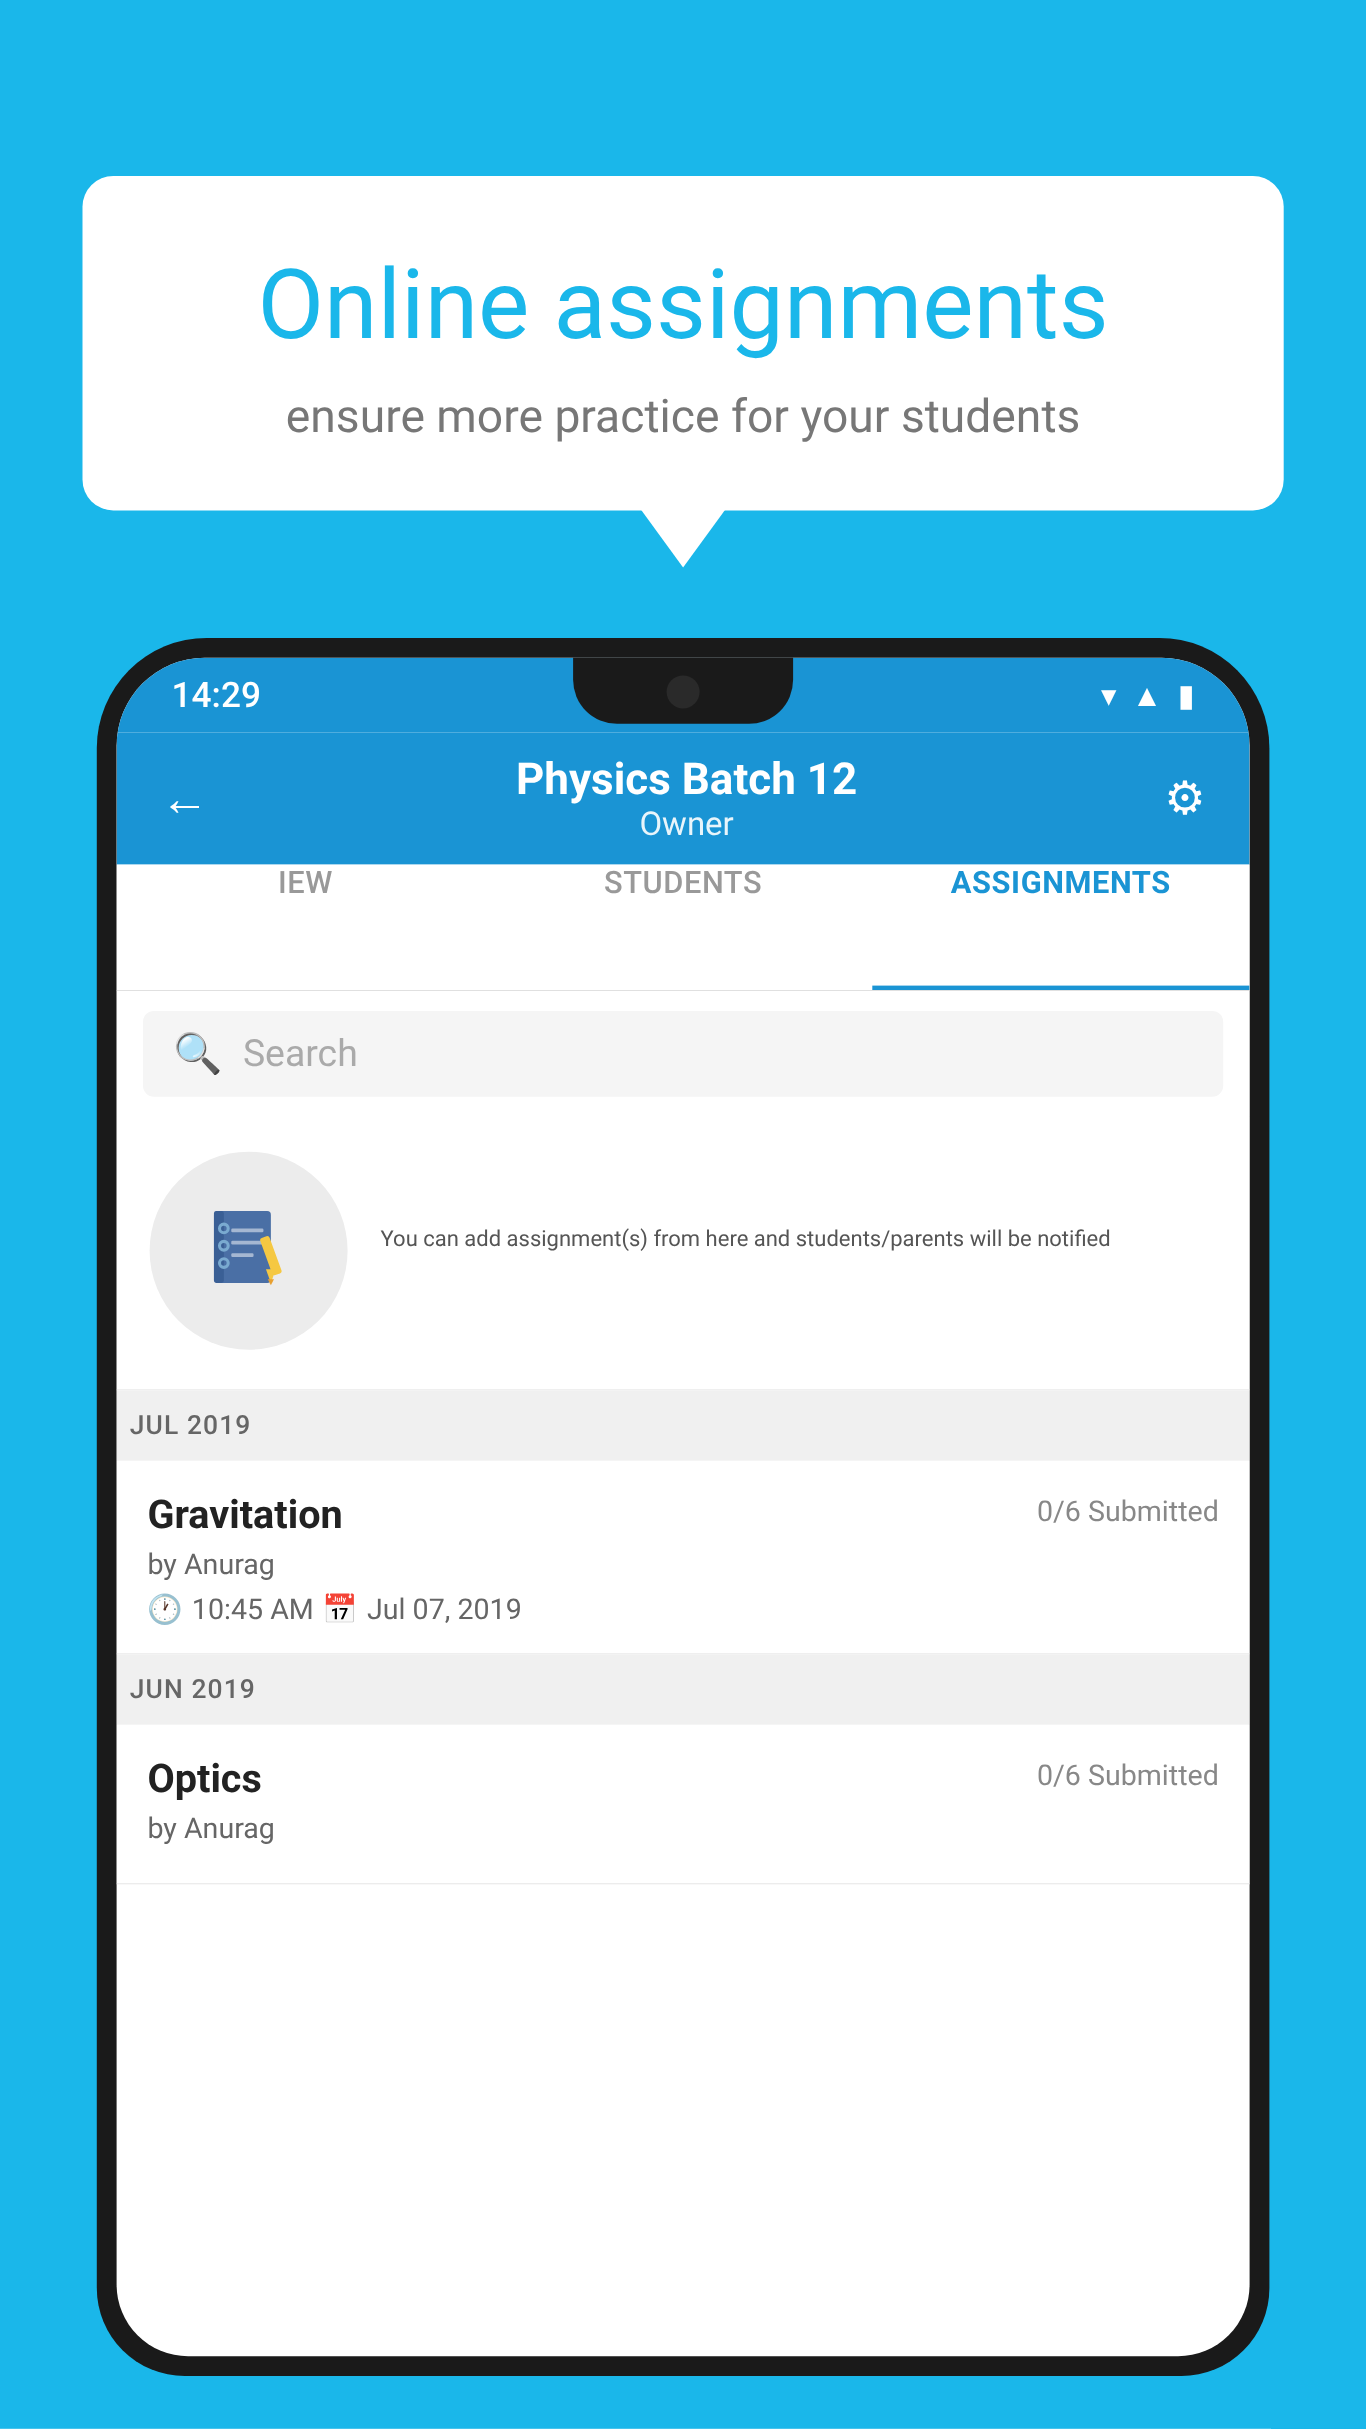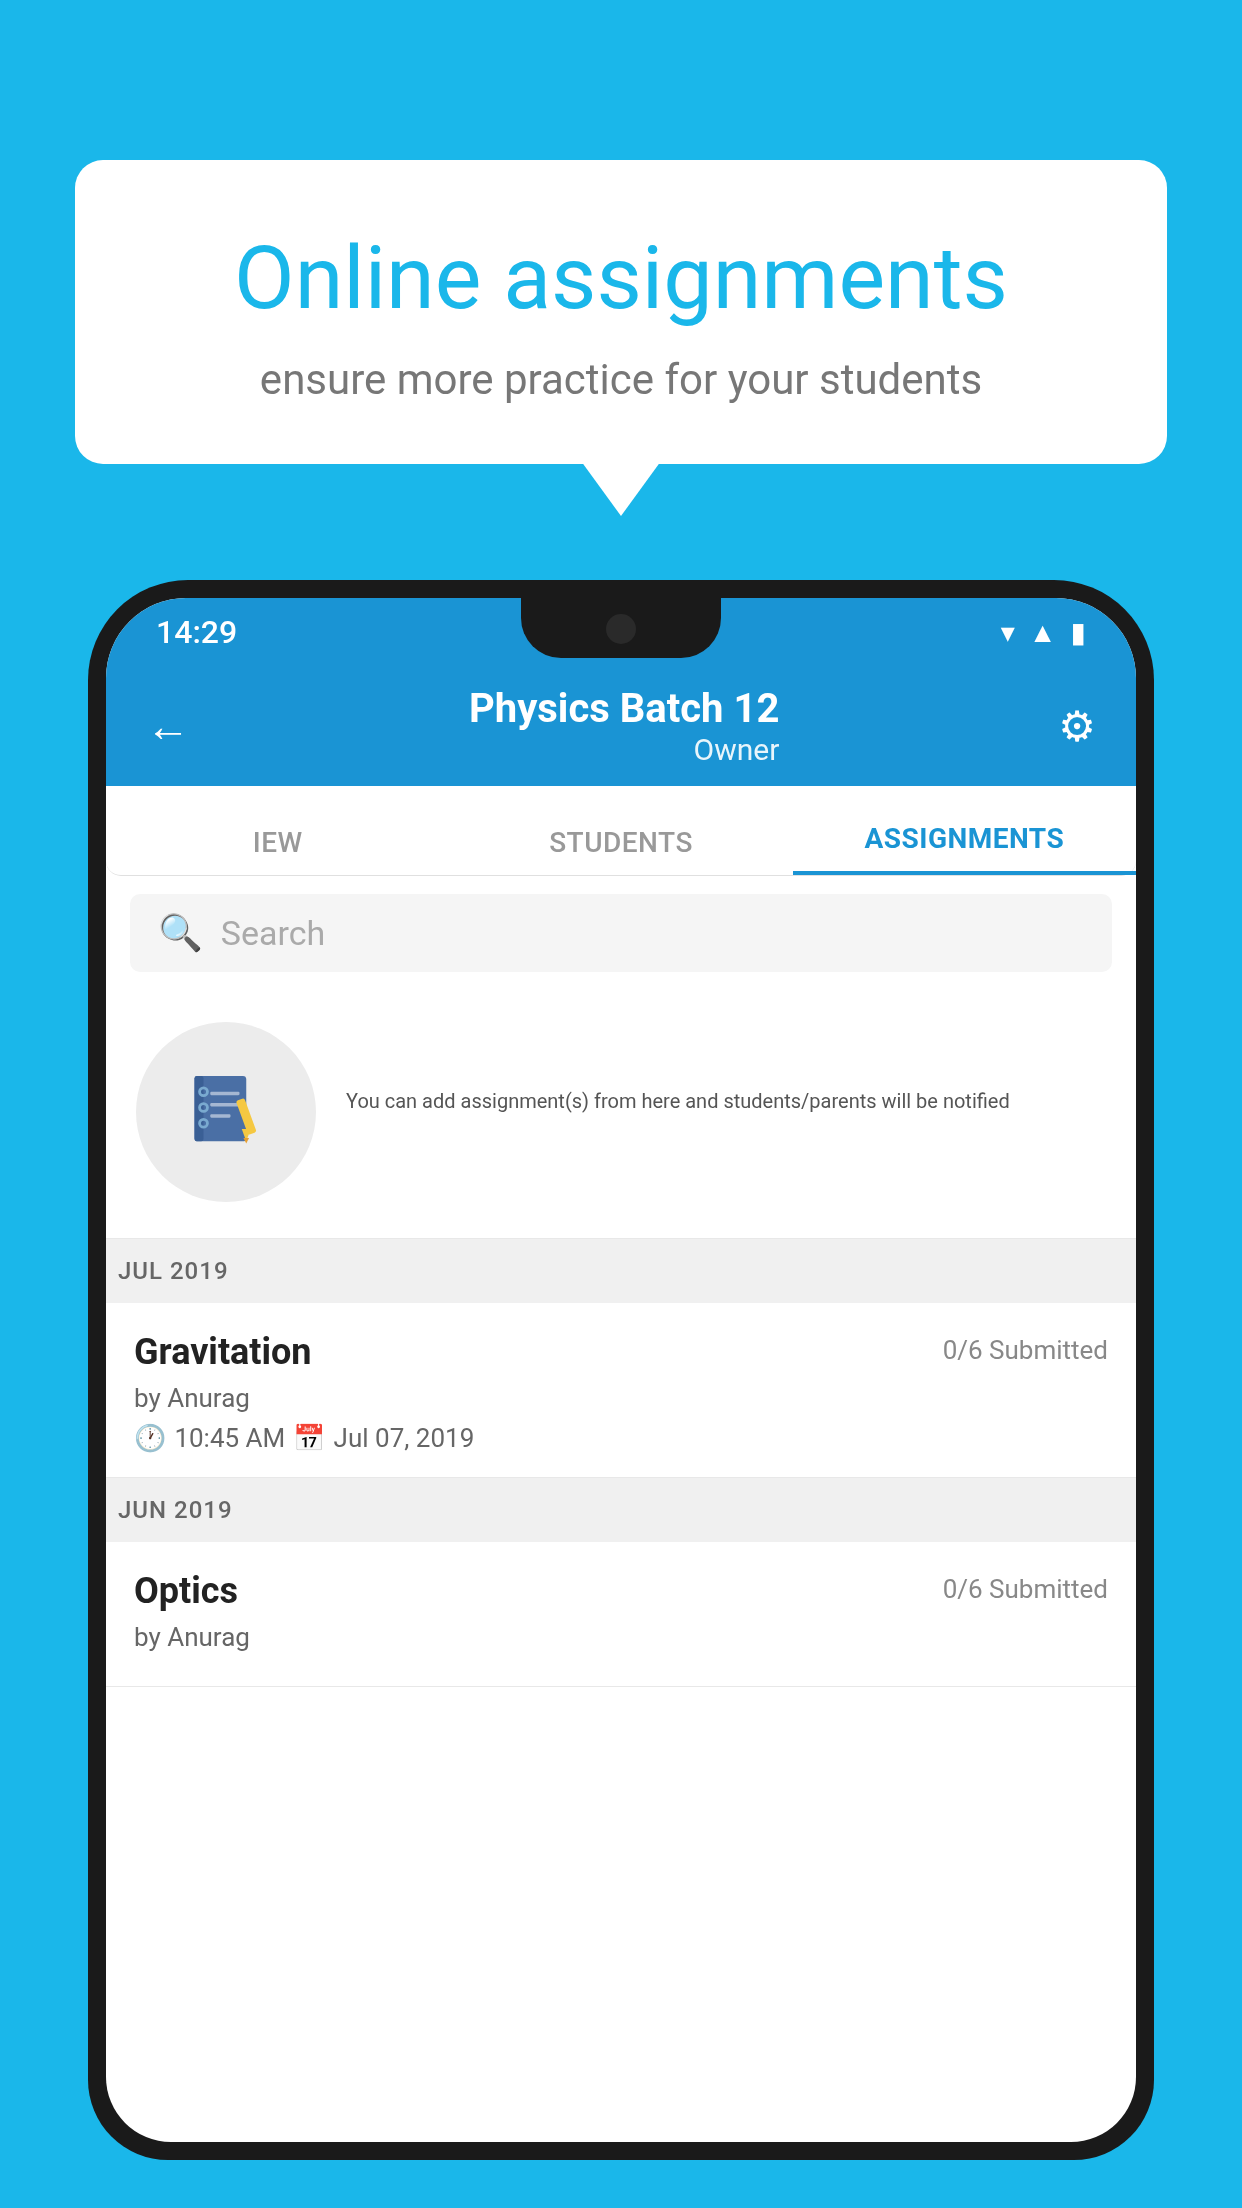--- a/index.html
+++ b/index.html
@@ -139,21 +139,21 @@
       padding: 0 40px;
     }
 
     .header-back {
       color: white;
       font-size: 44px;
       cursor: pointer;
     }
 
     .header-center {
-      text-align: right;
+      text-align: center;
     }
 
     .header-title {
       color: white;
       font-size: 40px;
       font-weight: 700;
     }
 
     .header-subtitle {
       color: rgba(255,255,255,0.9);
@@ -164,23 +164,21 @@
       color: white;
       font-size: 42px;
       cursor: pointer;
     }
 
     
     .tab-bar {
       background: white;
       display: flex;
       border-bottom: 1px solid #e0e0e0;
-      height: 90px;
-      align-items: flex-end;
-      border-radius: 15px;
+      height: 115px;
     }
 
     .tab-item {
       flex: 1;
       text-align: center;
       padding-bottom: 16px;
       font-size: 28px;
       font-weight: 500;
       color: #999;
       letter-spacing: 0.5px;

